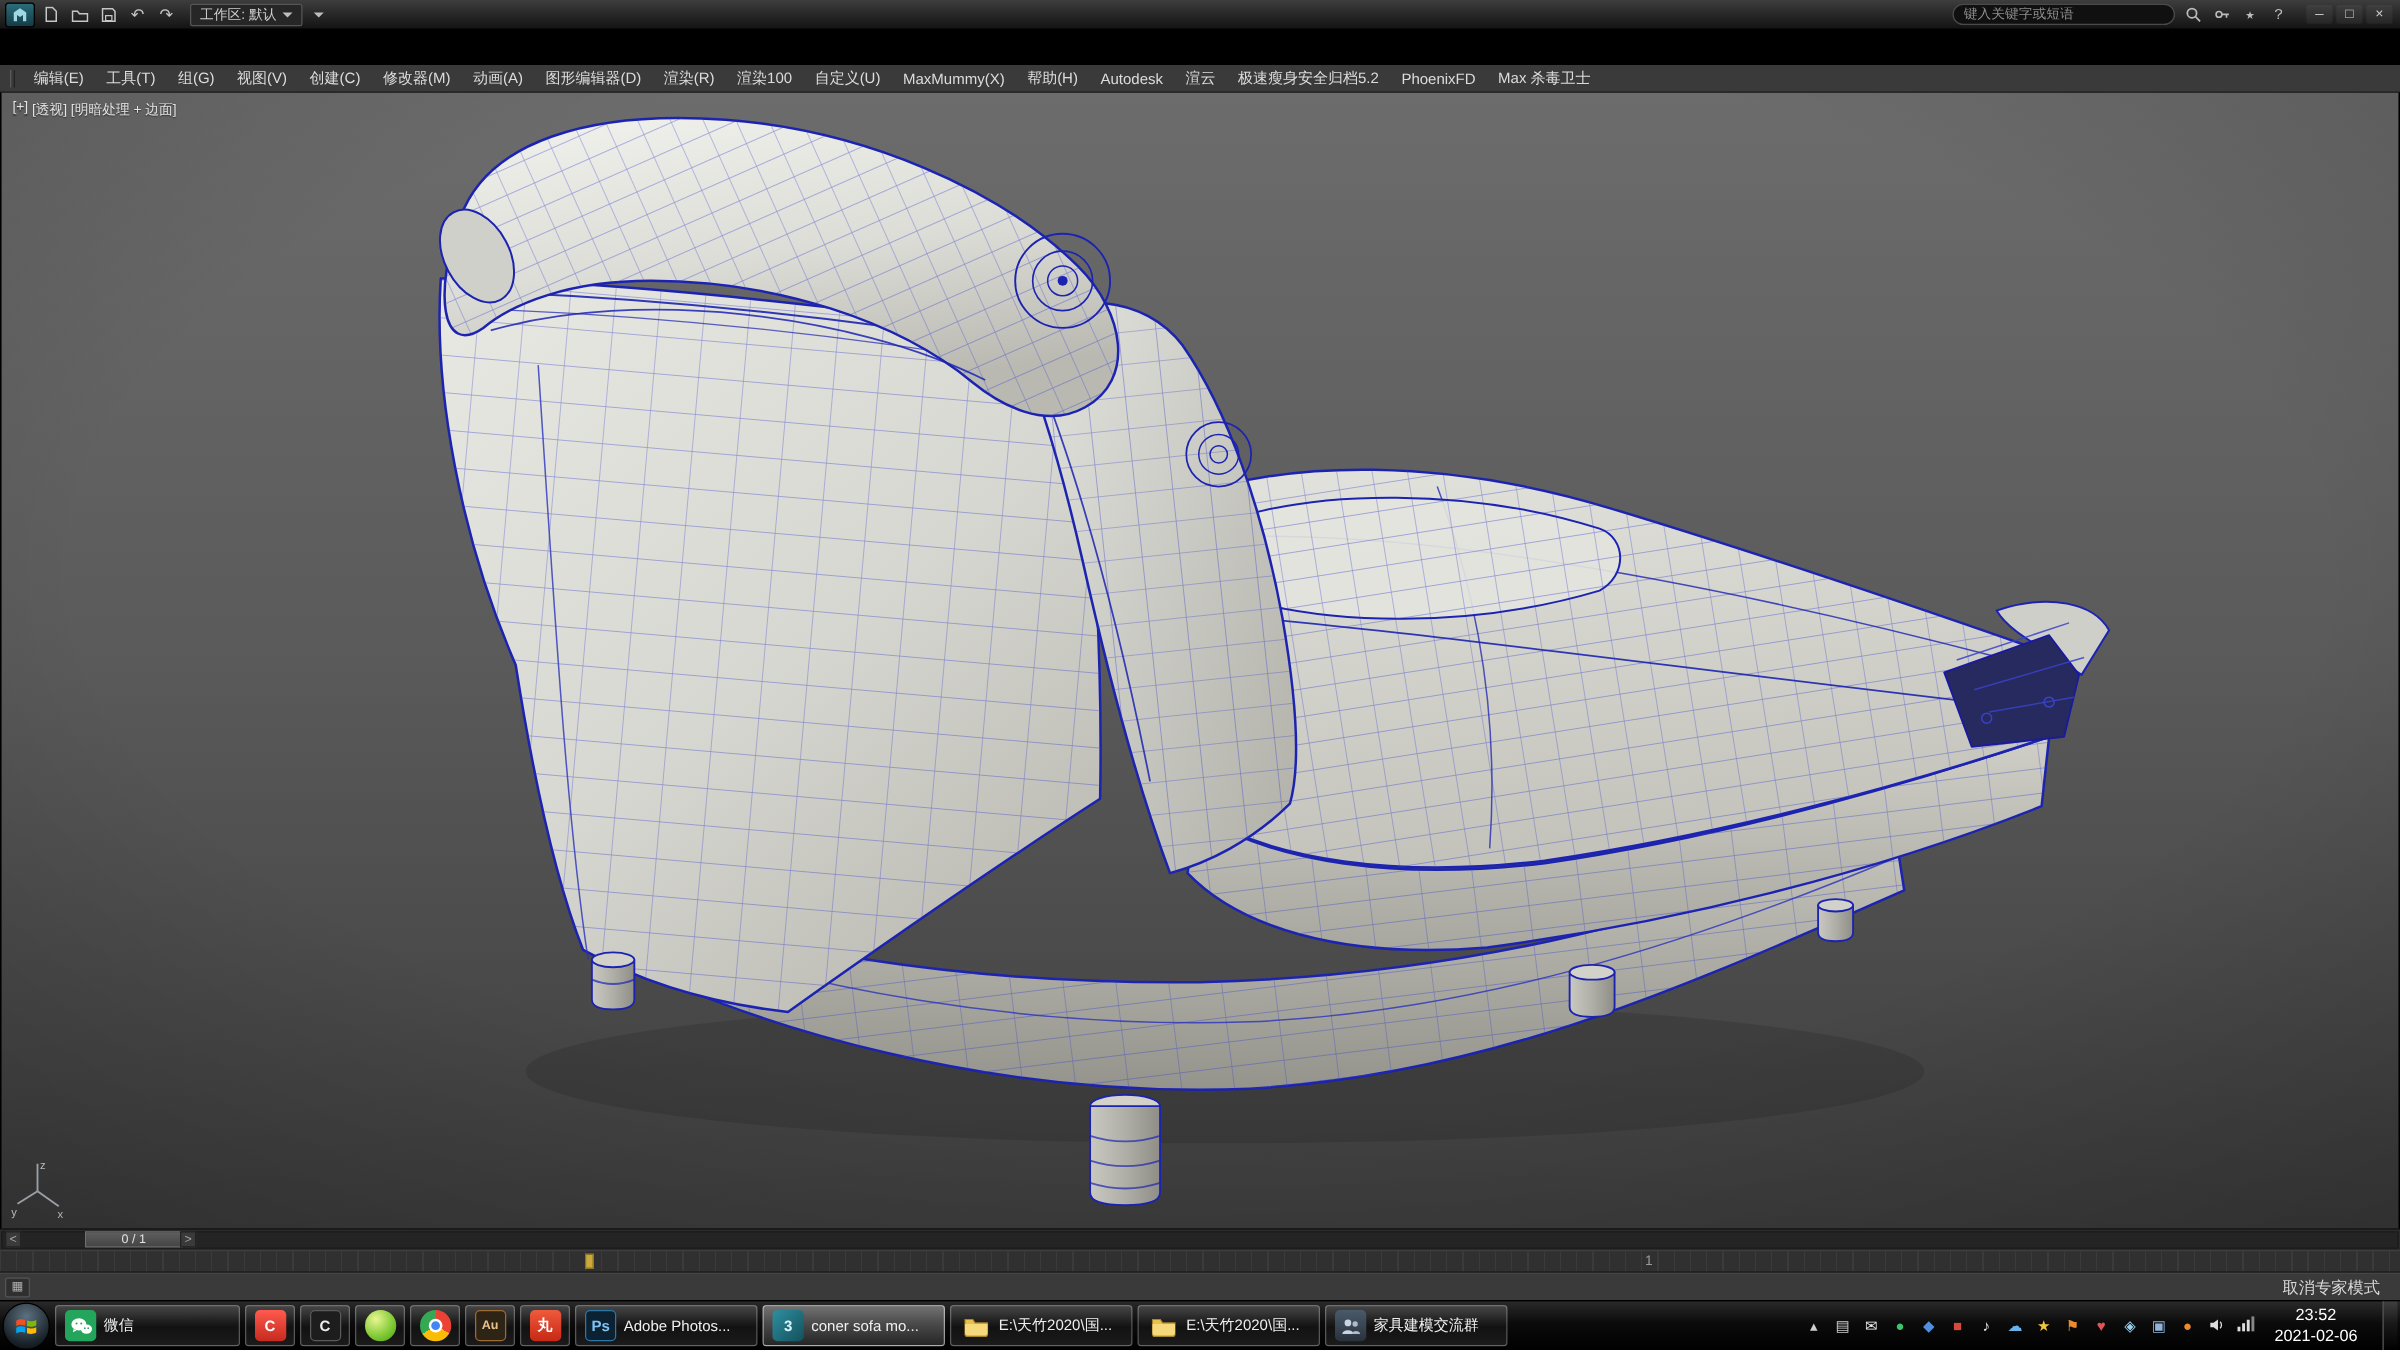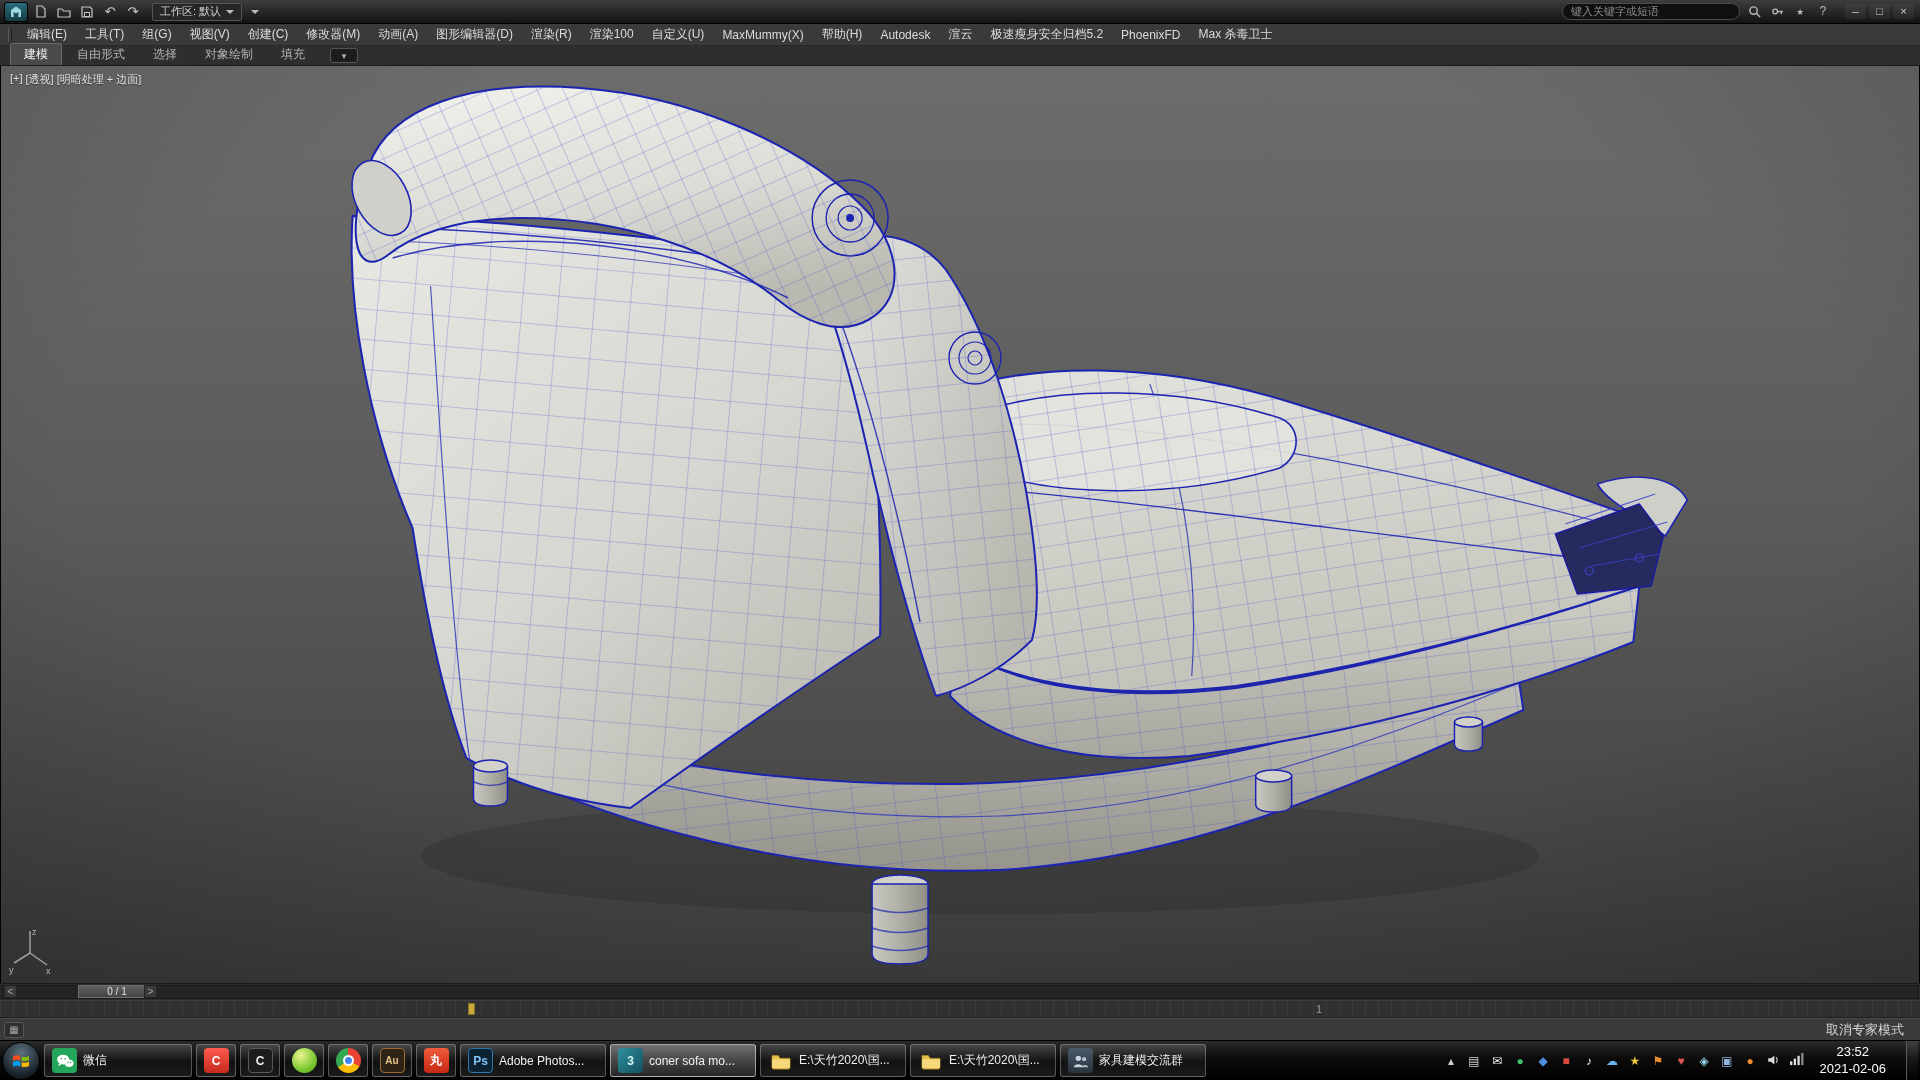--- a/index.html
+++ b/index.html
@@ -18,21 +18,21 @@
   .tb-center .doc { margin-left:16px; color:#e6e6e6; }
   .tb-right { margin-left:auto; display:flex; align-items:center; gap:5px; padding-right:6px; z-index:2;font-family:Liberation Mono, monospace; }
   .search-box { width:178px; height:17px; background:#101010; border:1px solid #4a4a4a; border-radius:9px; display:flex; align-items:center; padding:0 8px; gap:4px; }
   .search-box input { flex:1; background:transparent; border:none; outline:none; color:#bbb; font-size:11px; font-family:inherit; }
   .search-box input::placeholder { color:#8d8d8d; }
   .ic { width:18px; height:18px; display:flex; align-items:center; justify-content:center; color:#bdbdbd; font-size:12px; }
   .win-ctrl { display:flex; gap:3px; margin-left:8px; }
   .wc { width:21px; height:15px; display:flex; align-items:center; justify-content:center; color:#cfcfcf; font-size:11px; background:rgba(255,255,255,.05); border-radius:2px; }
 
   
-  .menubar { height:22px; background:#3a3a3a; display:flex; align-items:center; padding-left:8px; border-bottom:1px solid #262626; flex:none; }
+  .menubar { height:22px; background:#3a3a3a; display:flex; align-items:center; padding-left:8px; border-bottom:1px solid #262626; flex:none;margin-top:28px; }
   .grip { width:4px; height:14px; border-left:1px solid #5a5a5a; border-right:1px solid #222; margin-right:6px; }
   .menu-item { padding:0 9px; font-size:12px; color:#dcdcdc; height:100%; display:flex; align-items:center; white-space:nowrap; }
 
   
   .ribbonbar { height:20px; background:#2e2e2e; display:flex; align-items:flex-end; padding-left:10px; gap:2px; border-bottom:1px solid #191919; flex:none; }
   .rtab { padding:2px 13px; font-size:12px; color:#b4b4b4; white-space:nowrap; }
   .rtab.active { background:#4a4a4a; color:#f0f0f0; border:1px solid #6a6a6a; border-bottom:none; border-radius:3px 3px 0 0; }
   .ribbon-collapse { margin-left:10px; width:28px; height:15px; background:#1c1c1c; border:1px solid #555; border-radius:3px; color:#b8b8b8; font-size:9px; display:flex; align-items:center; justify-content:center; margin-bottom:2px; gap:2px; }
 
   
@@ -41,21 +41,21 @@
   .vp-label { position:absolute; top:6px; left:8px; font-size:11px; color:#e4e4e4; display:flex; gap:1px; text-shadow:0 1px 1px rgba(0,0,0,.55); }
   .vp-label span { padding:0 1px; }
   .axis { position:absolute; left:6px; bottom:8px; }
 
   
   .timeslider { height:17px; background:#2c2c2c; position:relative; border-top:1px solid #1a1a1a; flex:none; }
   .ts-track { position:absolute; inset:1px; background:#242424; border:1px solid #1b1b1b; }
   .ts-btn { position:absolute; top:1px; width:13px; height:13px; background:#3a3a3a; border:1px solid #222; color:#a8a8a8; font-size:10px; display:flex; align-items:center; justify-content:center; }
   .ts-prev { left:4px; }
   .ts-next { left:144px; }
-  .ts-thumb { position:absolute; left:78px; top:1px; width:78px; height:13px; background:linear-gradient(#5e5e5e,#454545); border:1px solid #707070; color:#e2e2e2; font-size:10px; display:flex; align-items:center; justify-content:center; }
+  .ts-thumb { position:absolute; left:68px; top:1px; width:78px; height:13px; background:linear-gradient(#5e5e5e,#454545); border:1px solid #707070; color:#e2e2e2; font-size:10px; display:flex; align-items:center; justify-content:center; }
 
   
   .trackbar { height:18px; background:#303030; border-top:1px solid #3e3e3e; border-bottom:1px solid #1e1e1e; position:relative; flex:none;
     background-image:repeating-linear-gradient(90deg, rgba(255,255,255,.05) 0 1px, transparent 1px 13px); }
   .tb-marker { position:absolute; left:468px; top:2px; width:7px; height:12px; background:#caa93c; border:1px solid #8a7320; }
   .tb-frame-label { position:absolute; left:1316px; top:2px; color:#9a9a9a; font-size:11px; }
 
   
   .statusbar { height:22px; background:#3a3a3a; display:flex; align-items:center; border-top:1px solid #4a4a4a; padding:0 4px; flex:none; }
   .mini-btn { width:20px; height:16px; background:#2f2f2f; border:1px solid #555; color:#aaa; font-size:10px; display:flex; align-items:center; justify-content:center; border-radius:2px; }
@@ -171,28 +171,20 @@
     <span class="menu-item">自定义(U)</span>
     <span class="menu-item">MaxMummy(X)</span>
     <span class="menu-item">帮助(H)</span>
     <span class="menu-item">Autodesk</span>
     <span class="menu-item">渲云</span>
     <span class="menu-item">极速瘦身安全归档5.2</span>
     <span class="menu-item">PhoenixFD</span>
     <span class="menu-item">Max 杀毒卫士</span>
   </div>
 
-  <div class="ribbonbar">
-    <span class="rtab active">建模</span>
-    <span class="rtab">自由形式</span>
-    <span class="rtab">选择</span>
-    <span class="rtab">对象绘制</span>
-    <span class="rtab">填充</span>
-    <span class="ribbon-collapse">▾</span>
-  </div>
 
   <div class="viewport">
     <svg class="scene" viewBox="0 0 1920 917" preserveAspectRatio="none">
       <defs>
         <linearGradient id="vpg" x1="0" y1="0" x2="0" y2="1">
           <stop offset="0" stop-color="#6c6c6c"></stop>
             <stop offset="0.5" stop-color="#5a5a5a"></stop>
             <stop offset="1" stop-color="#3d3d3d"></stop>
         </linearGradient>
         <radialGradient id="vpv" cx="0.5" cy="0.42" r="0.85">

